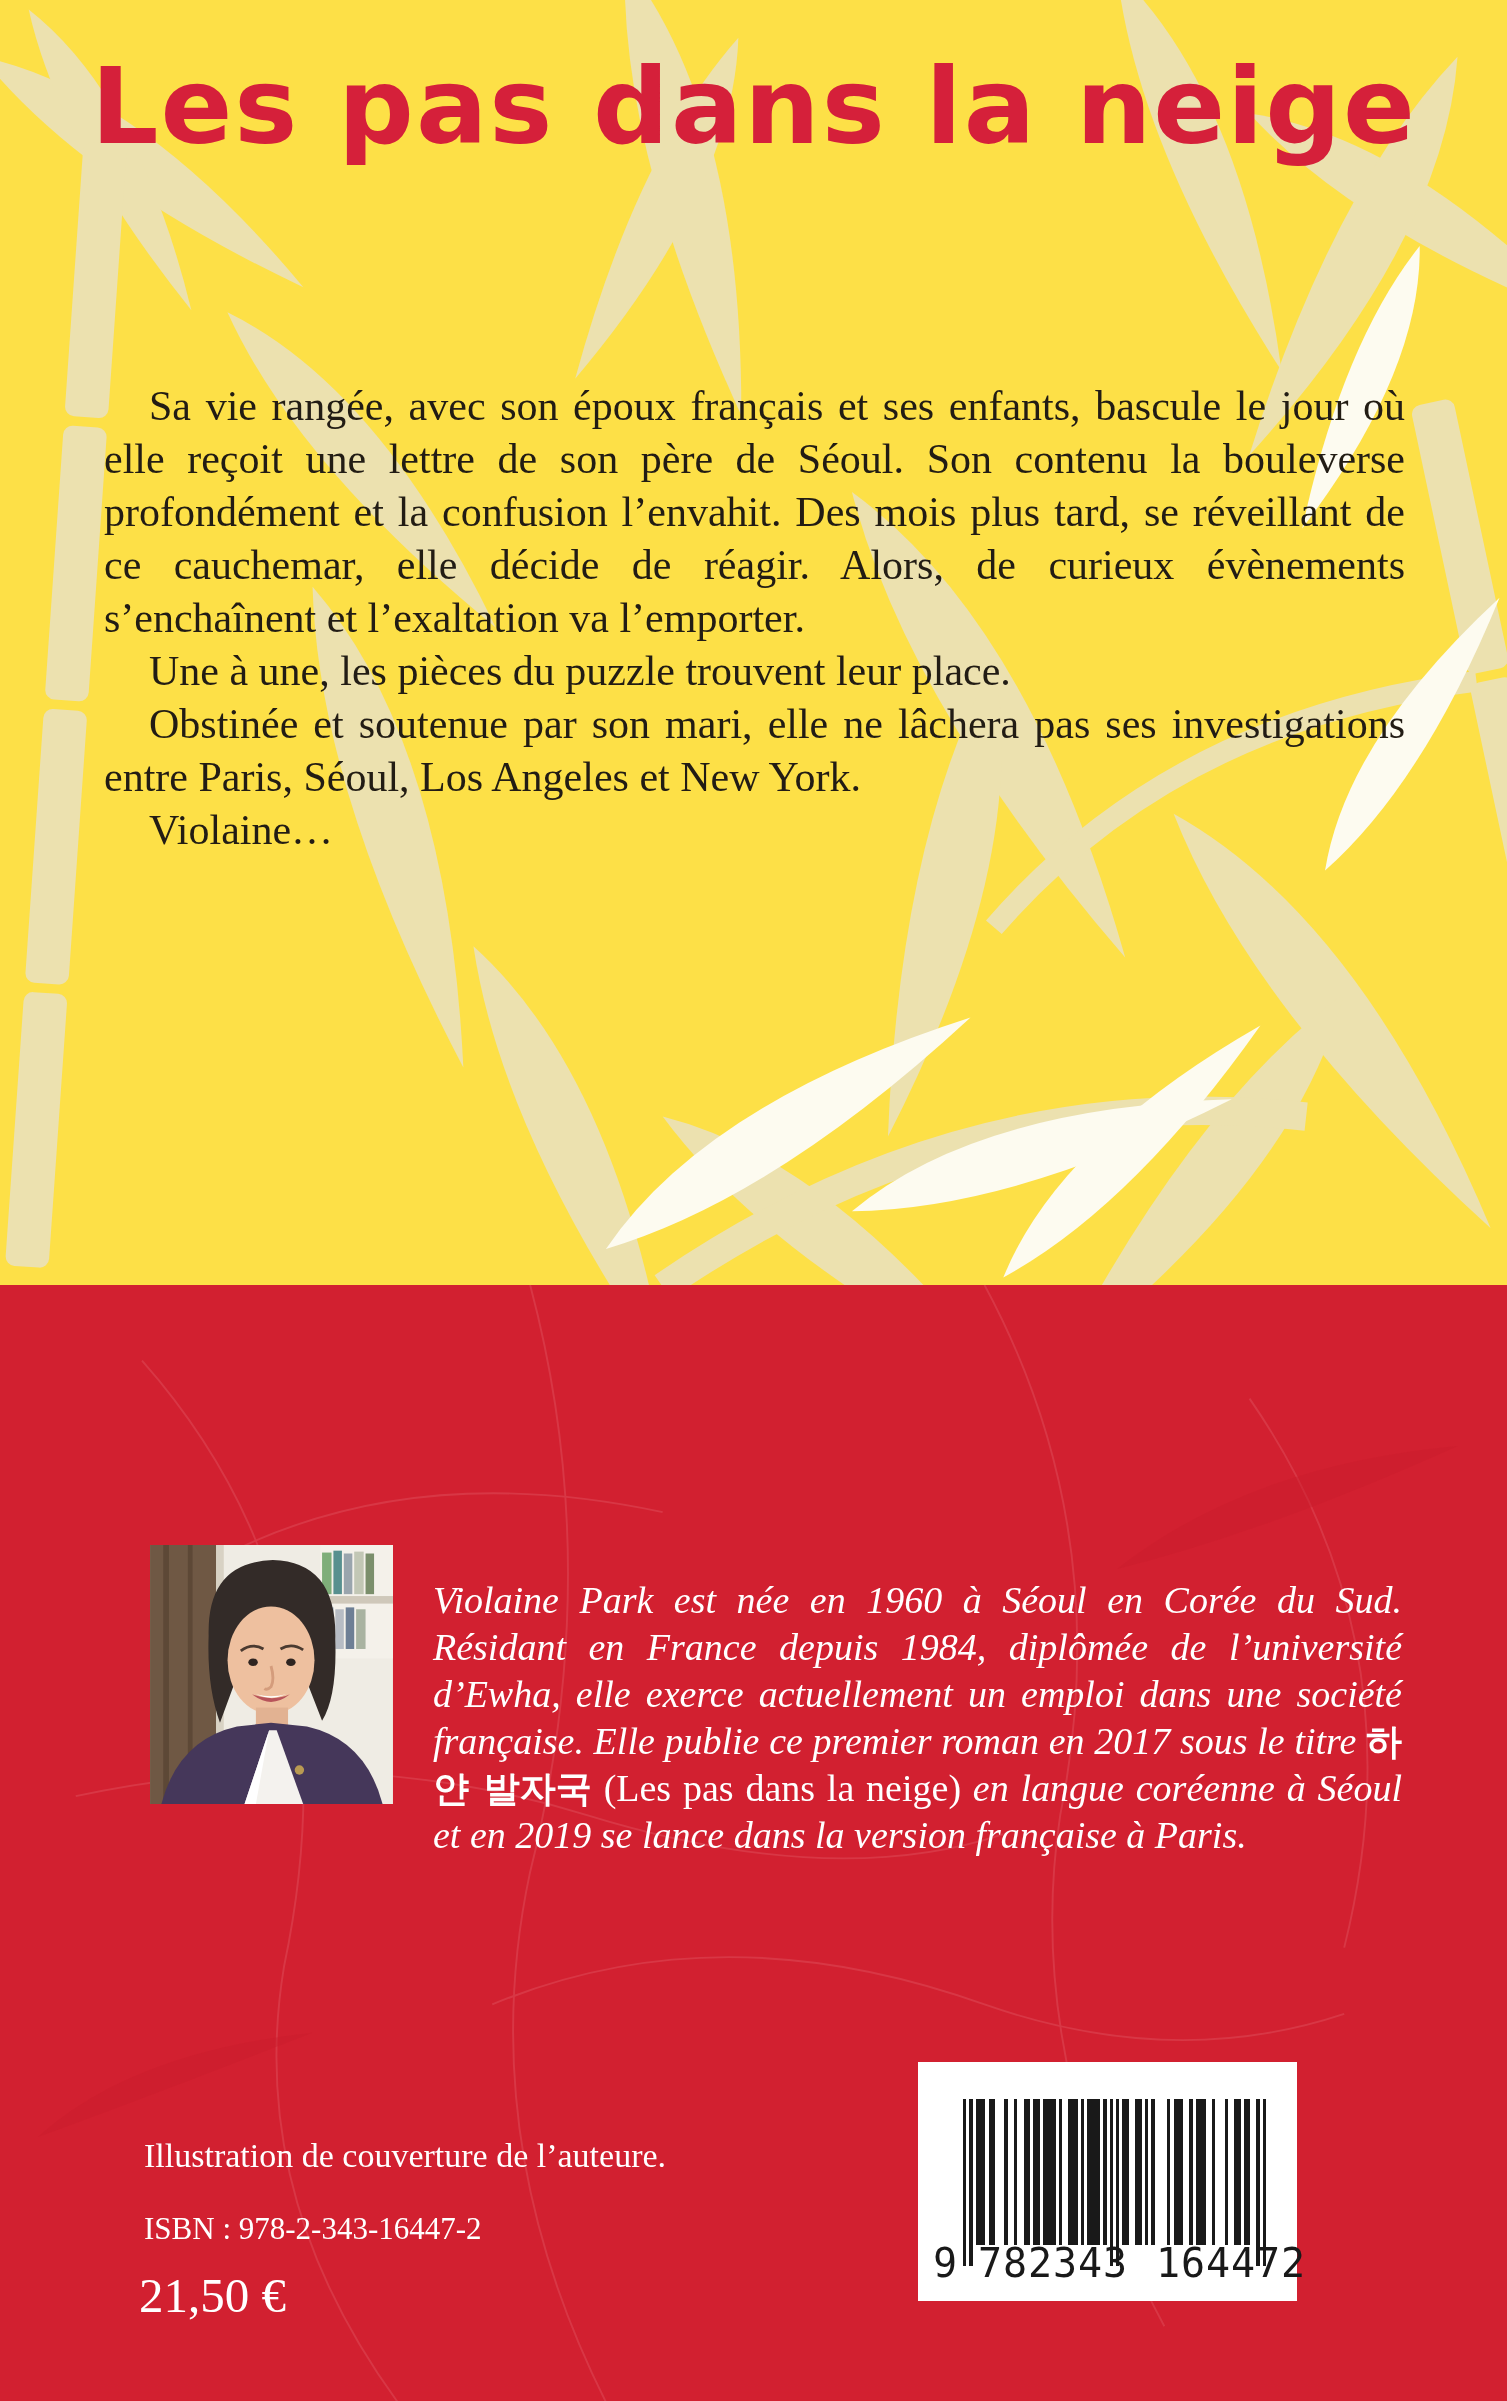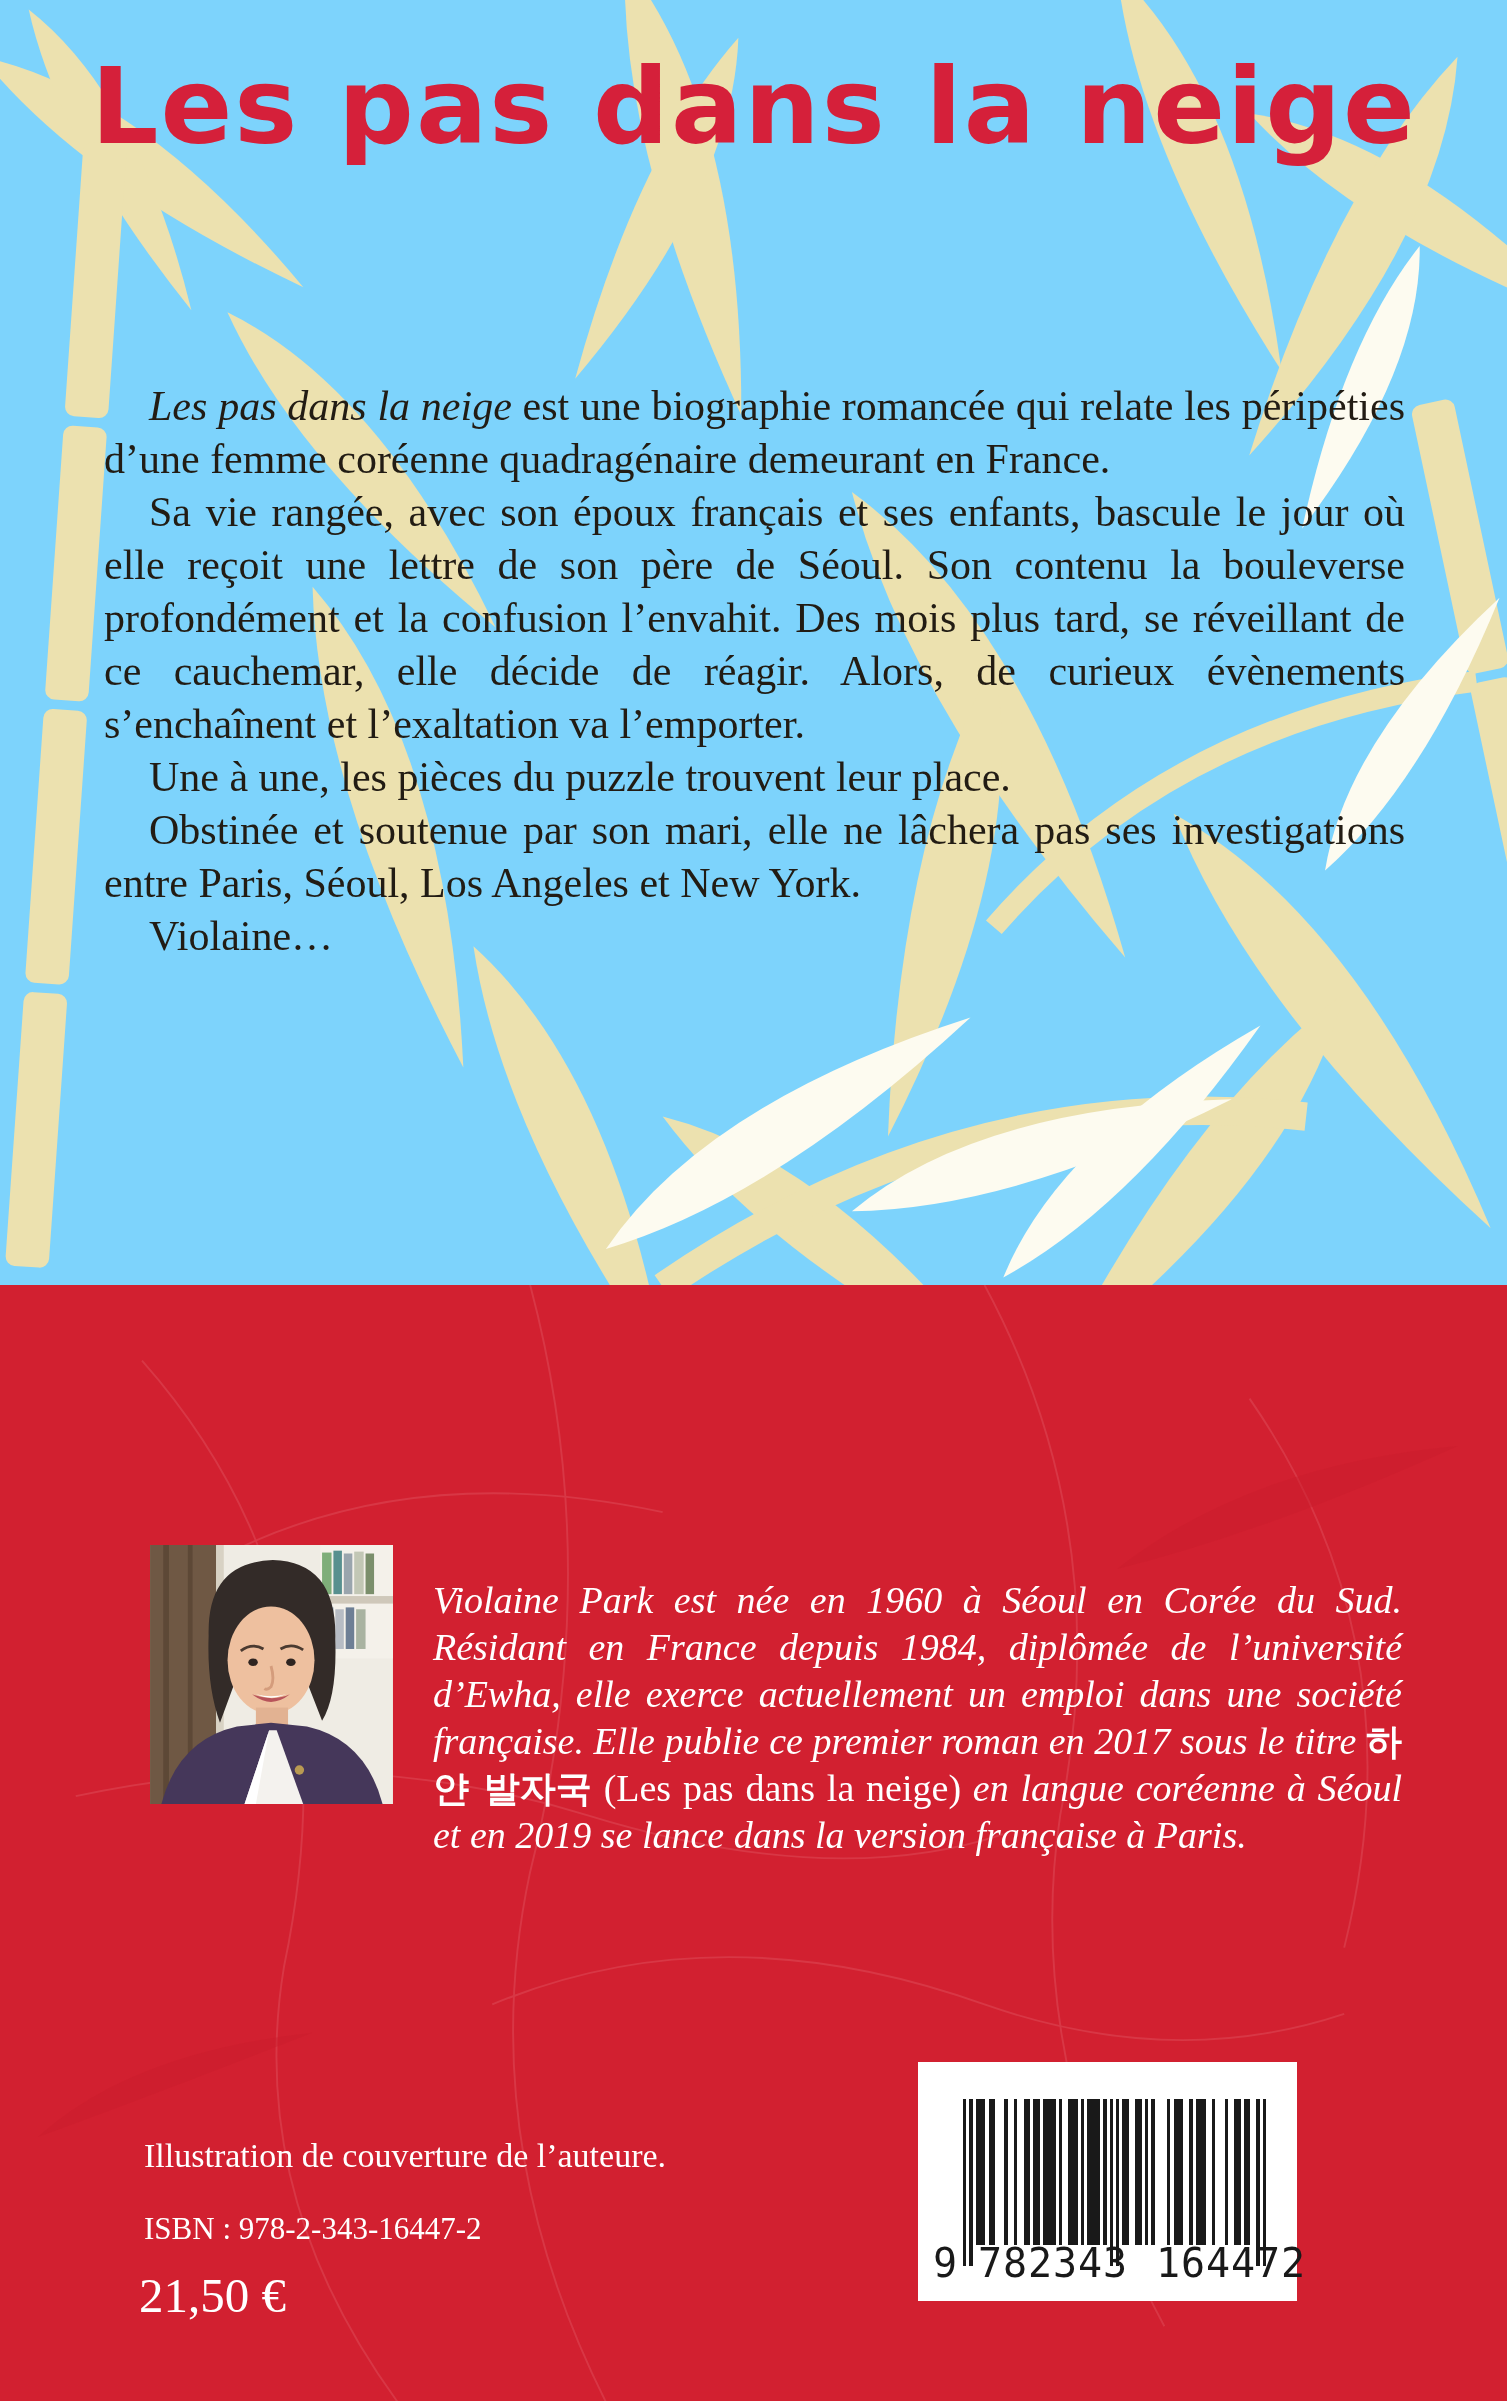--- a/index.html
+++ b/index.html
@@ -1,21 +1,21 @@
 <!DOCTYPE html>
 <html lang="fr" style="font-size:15px"><head>
 <meta charset="utf-8">
 <style>
   html,body{margin:0;padding:0;background:#666;}
   .page{
     position:relative;
     width:1508px;height:2402px;
     margin:0 auto;
     overflow:hidden;
-    background:#7dd3fc;
+    background:#fde047;
     font-family:"Liberation Serif",serif;
   }
   
   .cream-section{position:absolute;left:0;top:0;width:1508px;height:1285px;overflow:hidden;}
   .pattern-svg{position:absolute;left:0;top:0;}
   .title{
     position:absolute;left:0;right:0;top:45px;
     text-align:center;
     font-family:"DejaVu Sans",sans-serif;
     font-weight:700;
@@ -107,21 +107,20 @@
         <use href="#leaf" transform="translate(900 1280) rotate(-14) scale(2.2)"></use>
         <use href="#leaf" transform="translate(1060 1350) rotate(-42) scale(2.0)"></use>
         <use href="#leaf" transform="translate(1400 920) rotate(-55) scale(1.8)"></use>
         <use href="#leaf" transform="translate(1500 260) rotate(115) scale(1.7)"></use>
       </g>
     </svg>
 
     <div class="title">Les pas dans la neige</div>
 
     <div class="synopsis">
-      <p><span class="inline-title">Les pas dans la neige</span><span> est une biographie romancée qui relate les péripéties d’une femme coréenne quadragénaire demeurant en France.</span></p>
       <p>Sa vie rangée, avec son époux français et ses enfants, bascule le jour où elle reçoit une lettre de son père de Séoul. Son contenu la bouleverse profondément et la confusion l’envahit. Des mois plus tard, se réveillant de ce cauchemar, elle décide de réagir. Alors, de curieux évènements s’enchaînent et l’exaltation va l’emporter.</p>
       <p>Une à une, les pièces du puzzle trouvent leur place.</p>
       <p>Obstinée et soutenue par son mari, elle ne lâchera pas ses investigations entre Paris, Séoul, Los Angeles et New York.</p>
       <p>Violaine…</p>
     </div>
   </div>
 
   <div class="red-section">
     <svg class="pattern-svg" width="1508" height="1117" viewBox="0 0 1593 1180" aria-hidden="true">
       <g fill="none" stroke="#e4626e" stroke-width="2" opacity="0.35">

